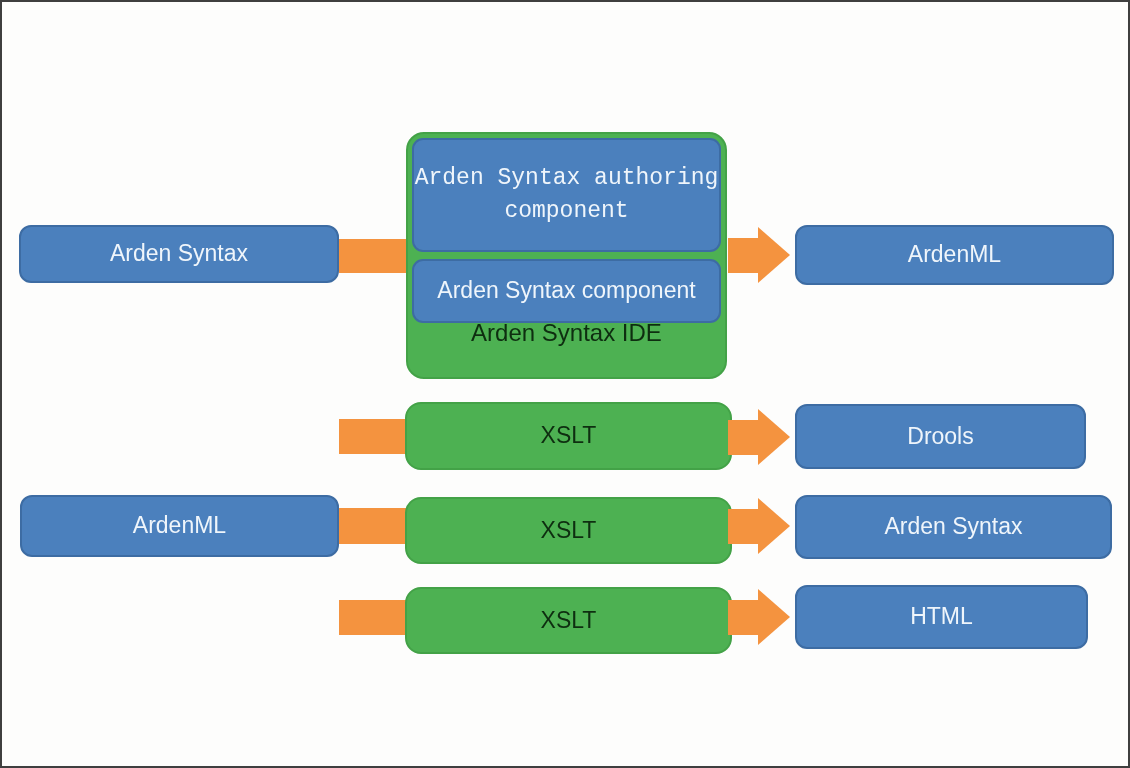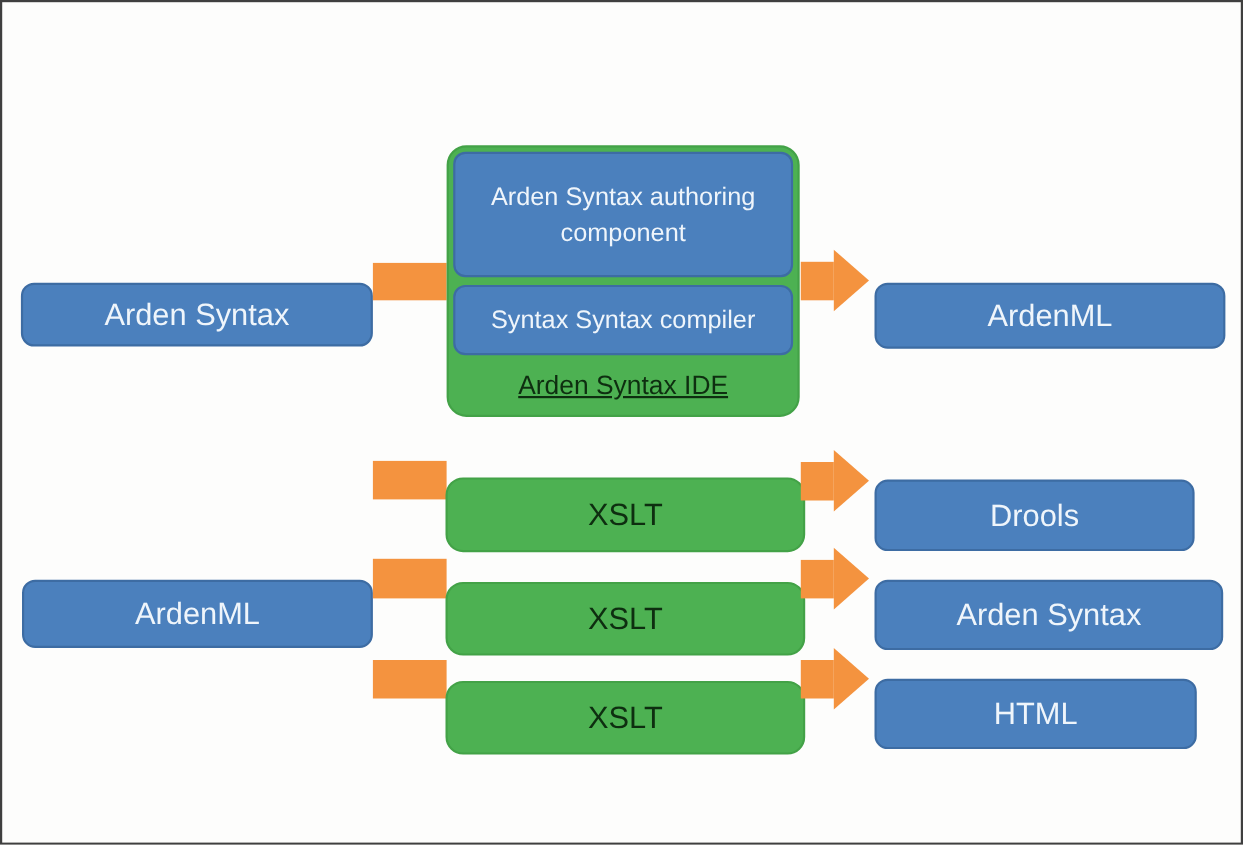--- a/index.html
+++ b/index.html
@@ -13,23 +13,22 @@
     font-family: "Liberation Sans", sans-serif;
     overflow: hidden;
   }
   .node {
     position: absolute;
     display: flex;
     align-items: center;
     justify-content: center;
     text-align: left;
     box-sizing: border-box;
-    font-size: 28px;
+    font-size: 23px;
     line-height: 1.35;
-    margin-top: 32px;
   }
   .blue {
     background: var(--blue, #4b80bd);
     border: 2px solid var(--blue-border, #3d6ca3);
     border-radius: 12px;
     color: var(--text-light, #eff5fb);
   }
   .green {
     background: var(--green, #4db152);
     border: 2px solid var(--green-border, #43a247);
@@ -91,23 +90,23 @@
 </head>
 <body>
 
 <div id="canvas" style="border-color: rgb(63, 63, 63);">
 
   <div class="node blue" style="left:17px; top:223px; width:320px; height:58px;">Arden Syntax</div>
 
   <div class="connector" style="left:337px; top:237px; width:67px; height:34px;"></div>
 
   <div class="green-container" style="left:404px; top:130px; width:321px; height:247px;">
-    <div class="inner-blue" style="top:4px; height:114px;">Arden Syntax authoring component</div>
-    <div class="inner-blue" style="top:125px; height:64px;">Syntax Syntax compiler</div>
-    <div class="ide-label" style="top:203px;text-decoration:underline;">Arden Syntax IDE</div>
+    <div class="inner-blue" style="top:4px; height:114px;font-family:Liberation Mono, monospace;">Arden Syntax authoring component</div>
+    <div class="inner-blue" style="top:125px; height:64px;">Arden Syntax component</div>
+    <div class="ide-label" style="top:185px;">Arden Syntax IDE</div>
   </div>
 
   <div class="arrow" style="left:726px; top:225px; height:56px;">
     <div class="shaft"></div>
     <div class="head"></div>
   </div>
 
   <div class="node blue" style="left:793px; top:223px; width:319px; height:60px;">ArdenML</div>
 
   <div class="connector" style="left:337px; top:417px; width:67px; height:35px;"></div>

